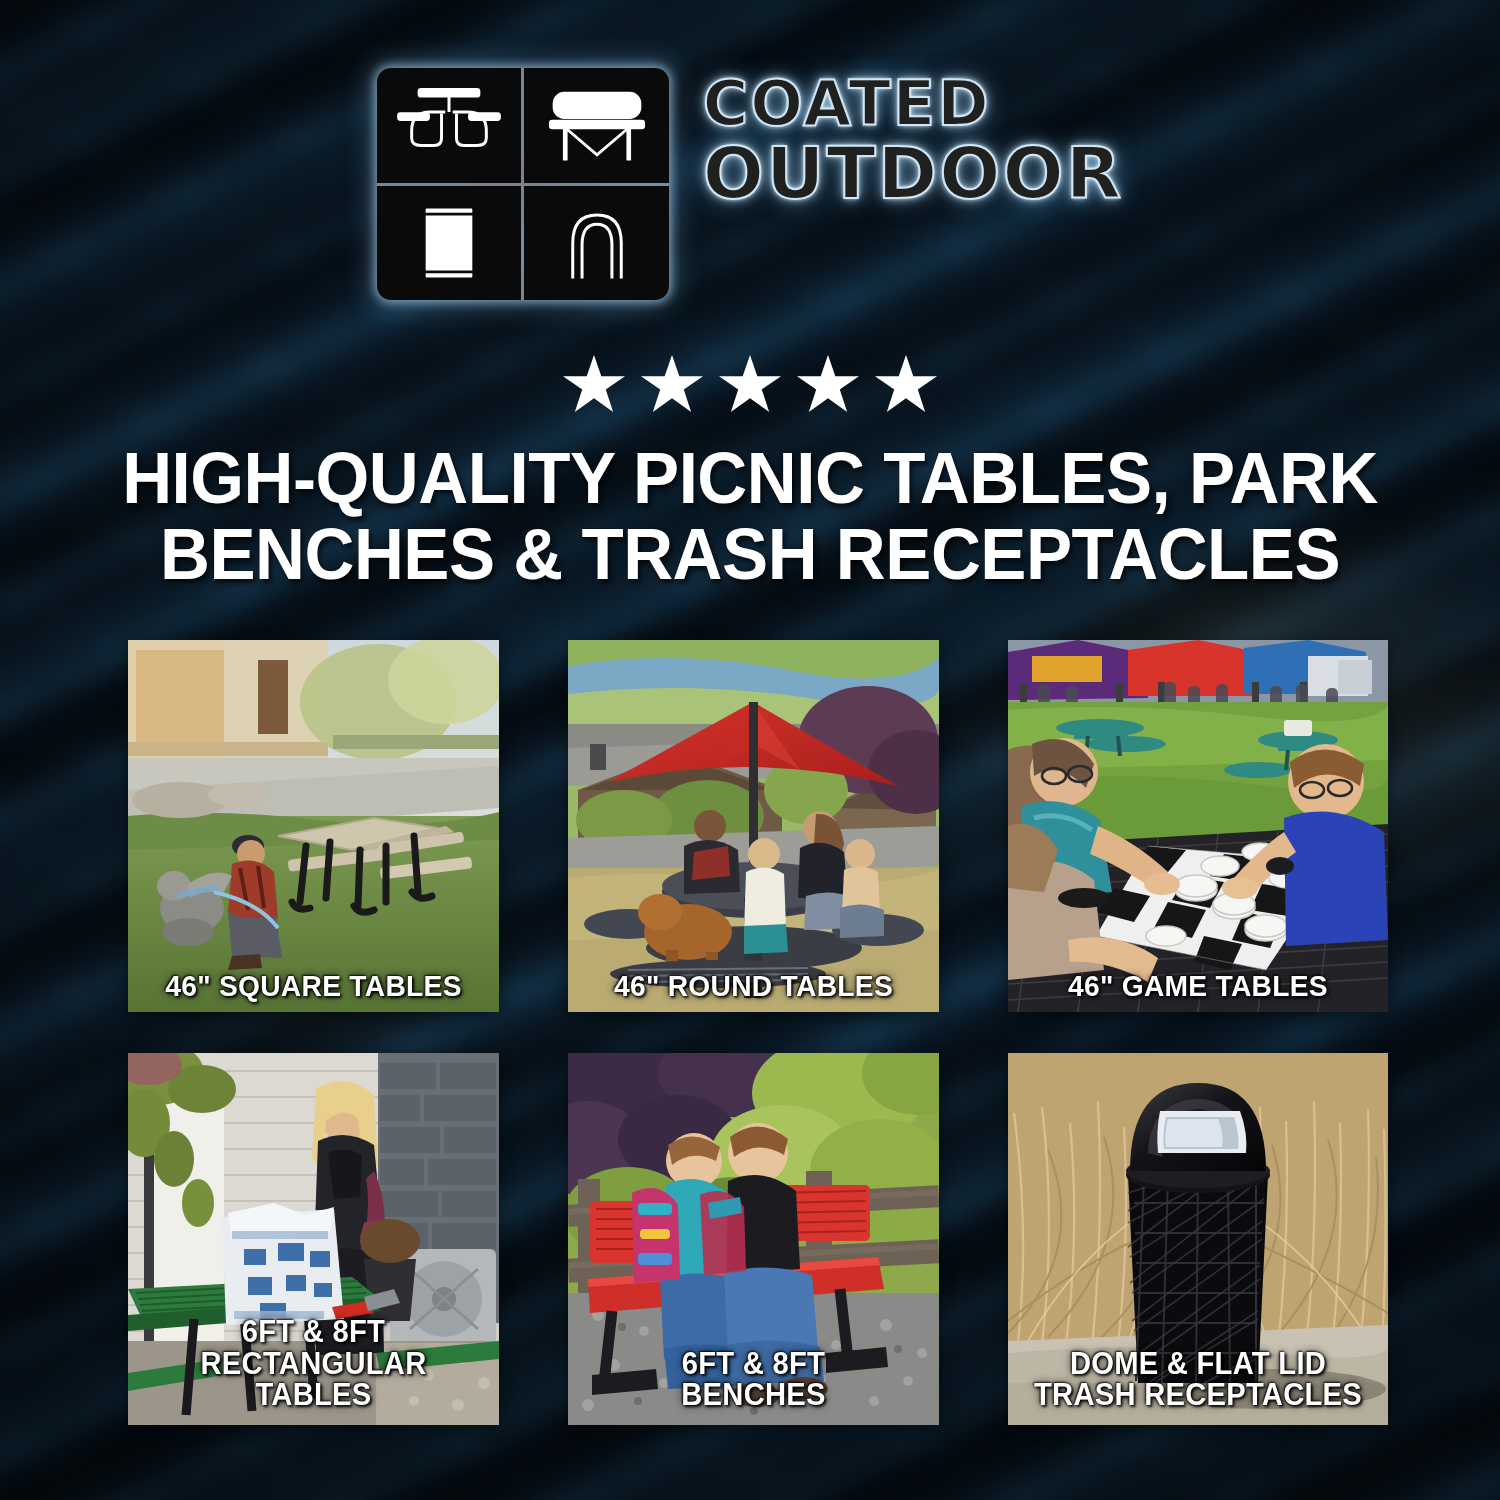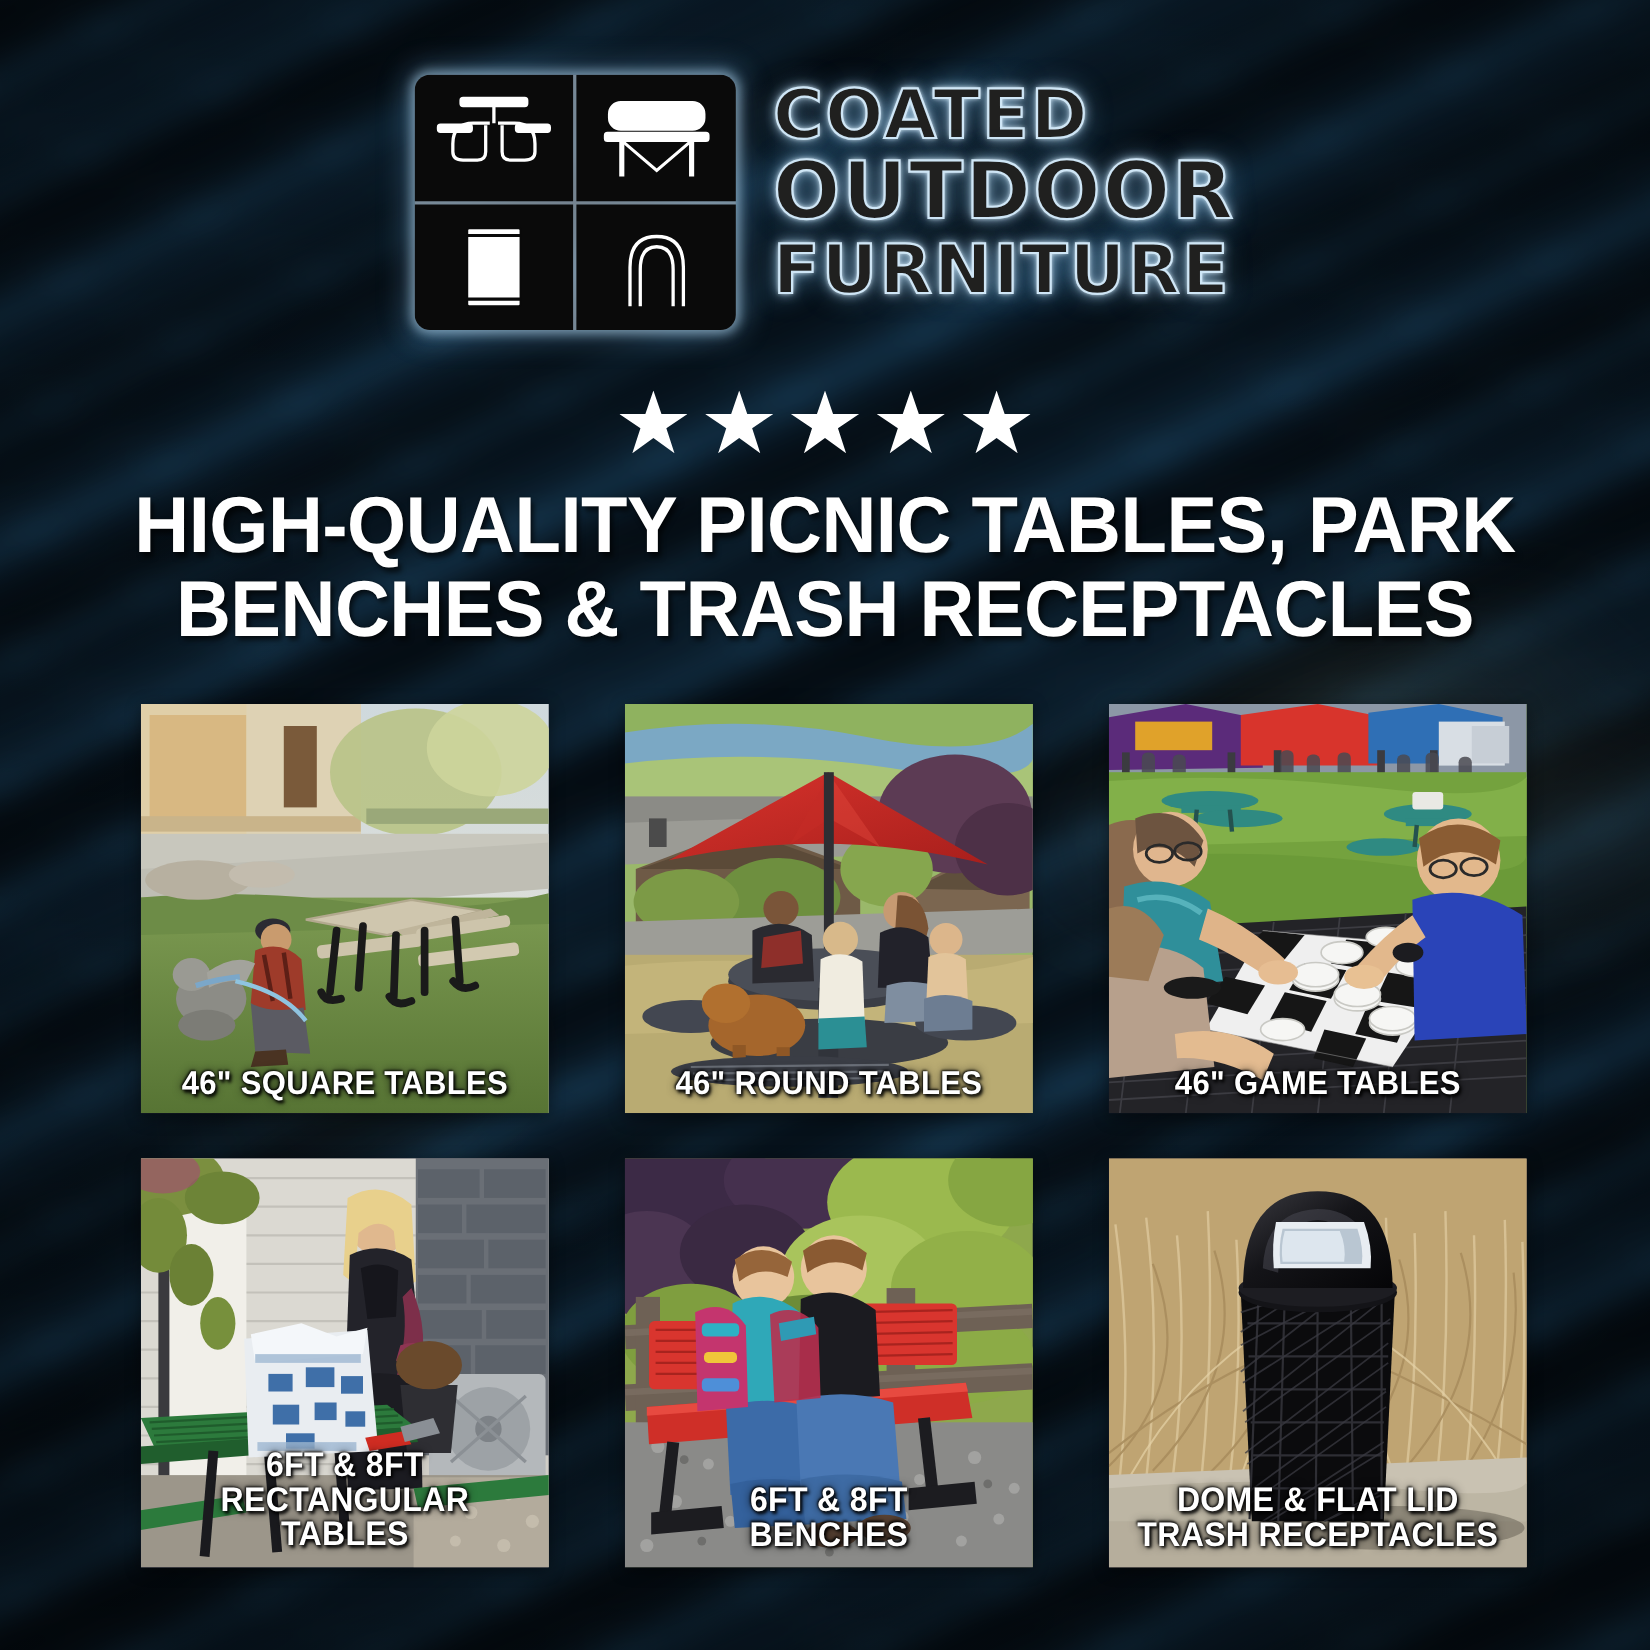--- a/index.html
+++ b/index.html
@@ -274,21 +274,20 @@
               <path d="M34 86 L34 48 Q34 18 60 18 Q86 18 86 48 L86 86"></path>
               <path d="M44 86 L44 50 Q44 28 60 28 Q76 28 76 50 L76 86"></path>
             </g>
           </svg>
         </div>
       </div>
 
       <div class="logo-text">
         <div class="logo-line l1">COATED</div>
         <div class="logo-line l2">OUTDOOR</div>
-        <div class="logo-line l3">FURNITURE</div>
       </div>
 
     </div>
 
     <div class="stars">
       <div class="star"></div>
       <div class="star"></div>
       <div class="star"></div>
       <div class="star"></div>
       <div class="star"></div>

